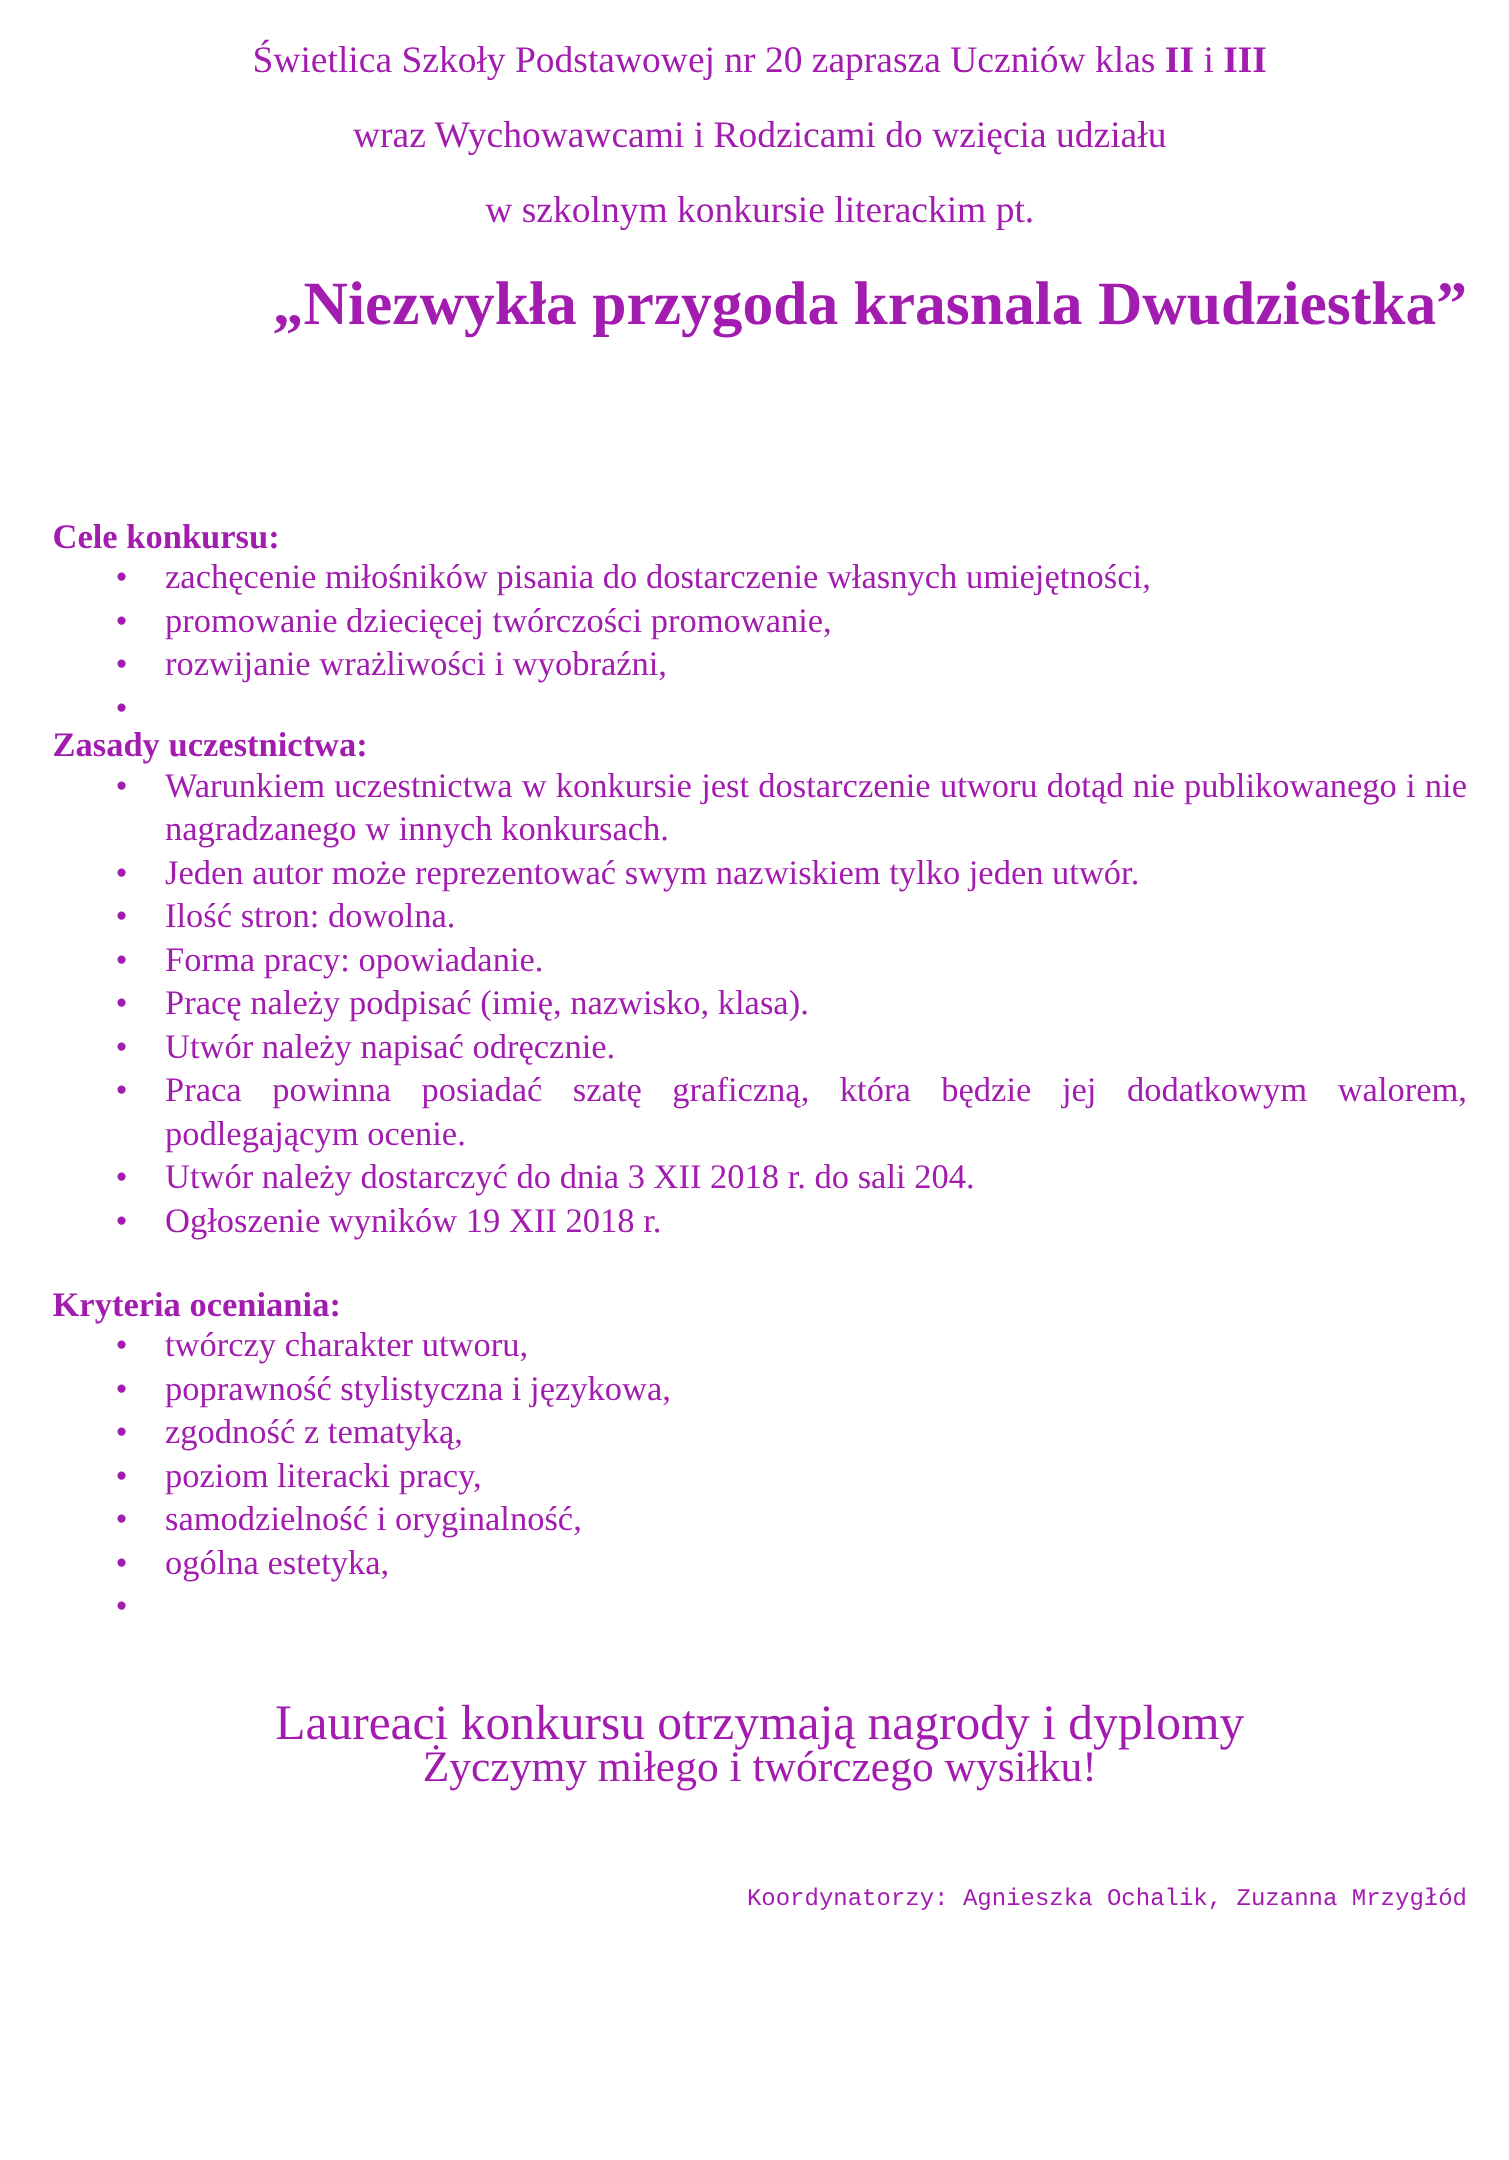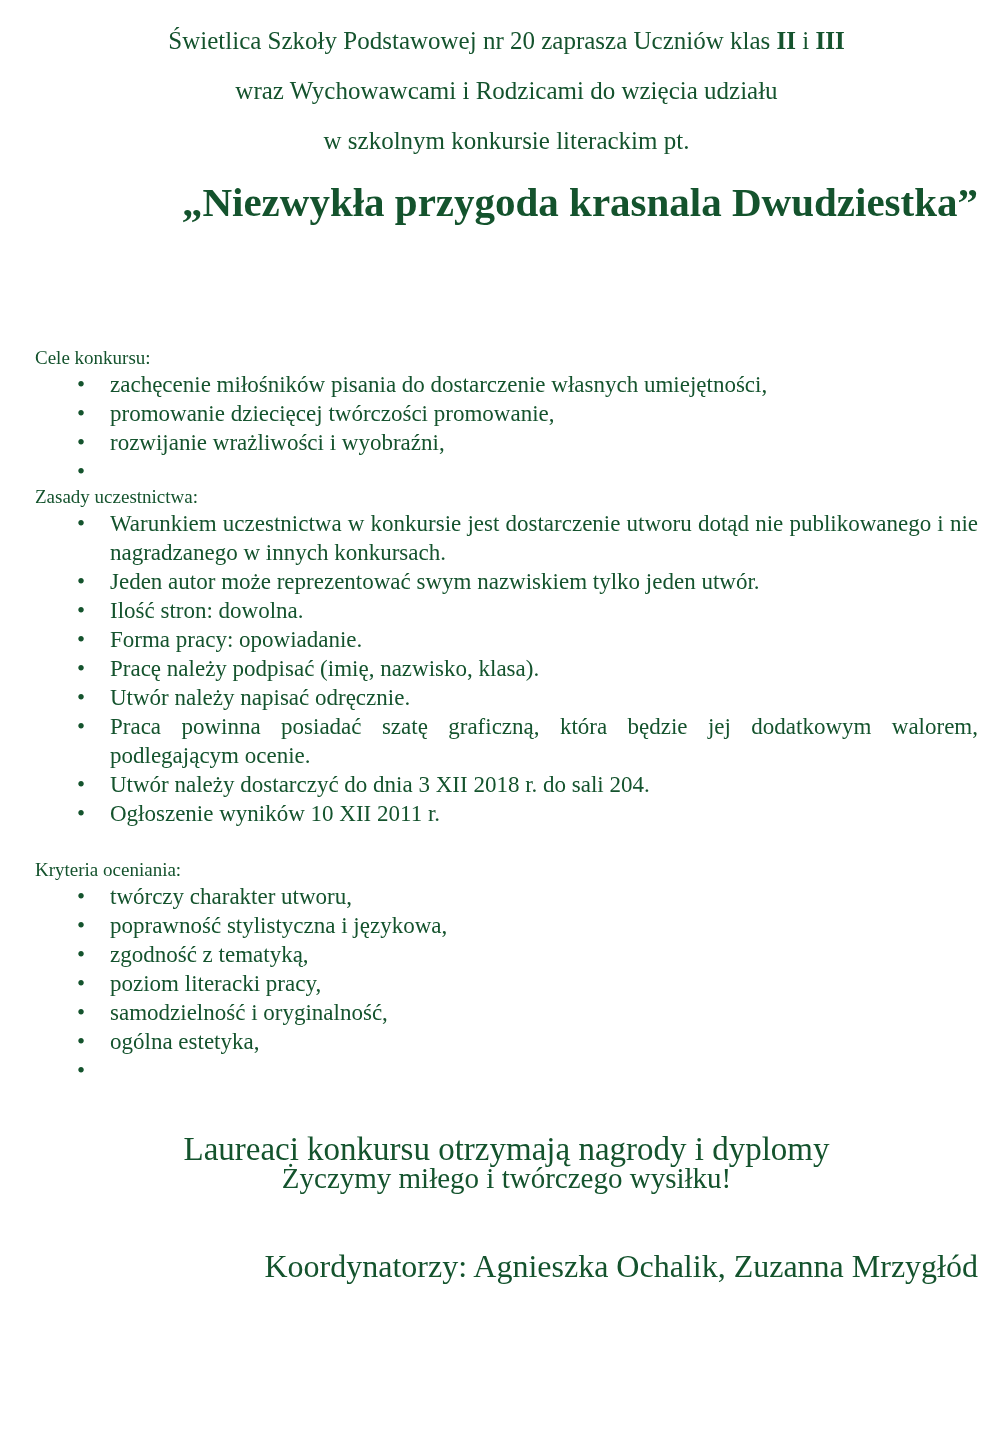--- a/index.html
+++ b/index.html
@@ -3,44 +3,44 @@
 <meta charset="utf-8">
 <style>
   html, body { margin: 0; padding: 0; background: #ffffff; }
   .page {
     position: relative;
     width: 1006px;
     height: 1440px;
     box-sizing: border-box;
     padding: 28px 28px 0 35px;
     background: #ffffff;
-    color: #14532d;
+    color: #a21caf;
     font-family: "Liberation Serif", "DejaVu Serif", serif;
     overflow: hidden;
   }
   
   .hdr {
     text-align: center;
     font-size: 25px;
     line-height: 25px;
     margin: 0 0 25px 0;
   }
   .hdr b { font-weight: bold; }
   .title {
     text-align: right;
     font-size: 41px;
     line-height: 48px;
     font-weight: bold;
     margin: 22px 0 0 0;
   }
   
   .sec {
-    font-size: 19px;
+    font-size: 23px;
     line-height: 25px;
-    font-weight: normal;
+    font-weight: bold;
     margin: 0;
   }
   .sec-cele     { margin-top: 119px; }
   .sec-zasady   { margin-top: 27px; }
   .sec-kryteria { margin-top: 29px; }
   ul.list {
     list-style: none;
     margin: 0;
     padding: 0;
     font-size: 23px;
@@ -70,22 +70,23 @@
   .footer-line2 {
     margin: 0;
     text-align: center;
     font-size: 29px;
     line-height: 30px;
     font-weight: normal;
   }
   .coordinators {
     margin: 60px 0 0 0;
     text-align: right;
-    font-size: 32px;
+    font-size: 16px;
     line-height: 26px;
+    font-family: Liberation Mono, monospace;
   }
 </style>
 </head>
 <body>
 
 <div class="page">
 
   <header>
     <p class="hdr"><span>Świetlica Szkoły Podstawowej nr 20 zaprasza Uczniów klas </span><b>II</b><span> i </span><b>III</b></p>
     <p class="hdr">wraz Wychowawcami i Rodzicami do wzięcia udziału</p>
@@ -107,21 +108,21 @@
     <h2 class="sec sec-zasady">Zasady uczestnictwa:</h2>
     <ul class="list list-zasady">
       <li><span class="bullet">•</span><span>Warunkiem uczestnictwa w konkursie jest dostarczenie utworu dotąd nie publikowanego i nie nagradzanego w innych konkursach.</span></li>
       <li><span class="bullet">•</span><span>Jeden autor może reprezentować swym nazwiskiem tylko jeden utwór.</span></li>
       <li><span class="bullet">•</span><span>Ilość stron: dowolna.</span></li>
       <li><span class="bullet">•</span><span>Forma pracy: opowiadanie.</span></li>
       <li><span class="bullet">•</span><span>Pracę należy podpisać (imię, nazwisko, klasa).</span></li>
       <li><span class="bullet">•</span><span>Utwór należy  napisać odręcznie.</span></li>
       <li><span class="bullet">•</span><span>Praca powinna posiadać szatę graficzną, która będzie jej dodatkowym walorem, podlegającym ocenie.</span></li>
       <li><span class="bullet">•</span><span>Utwór należy dostarczyć do dnia 3 XII 2018 r. do sali 204.</span></li>
-      <li><span class="bullet">•</span><span>Ogłoszenie wyników 10 XII 2011 r.</span></li>
+      <li><span class="bullet">•</span><span>Ogłoszenie wyników 19 XII 2018 r.</span></li>
     </ul>
   </section>
 
   <section>
     <h2 class="sec sec-kryteria">Kryteria oceniania:</h2>
     <ul class="list list-kryteria">
       <li><span class="bullet">•</span><span>twórczy charakter utworu,</span></li>
       <li><span class="bullet">•</span><span>poprawność stylistyczna i językowa,</span></li>
       <li><span class="bullet">•</span><span>zgodność z tematyką,</span></li>
       <li><span class="bullet">•</span><span>poziom literacki pracy,</span></li>

